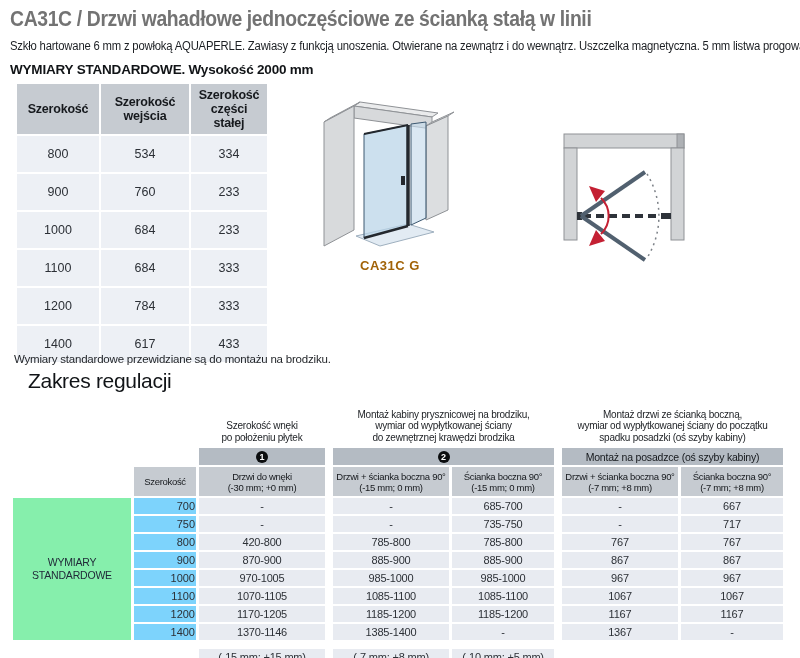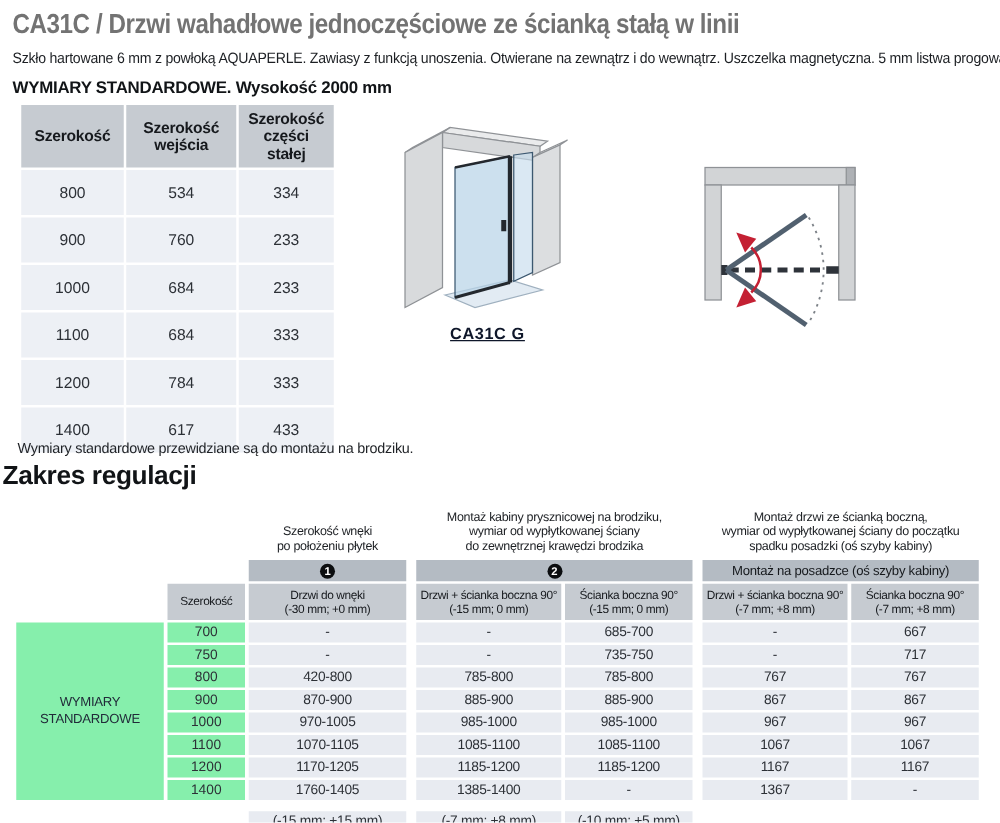--- a/index.html
+++ b/index.html
@@ -12,36 +12,36 @@
   .abs{position:absolute;}
   .pre{white-space:pre-line;}
   .squeeze{display:inline-block;transform:scaleX(.88);transform-origin:0 50%;}
   .squeeze2{display:inline-block;transform:scaleX(.94);transform-origin:0 50%;}
 
   
   .page-title{left:10px;top:6px;font-size:22px;font-weight:700;letter-spacing:-0.4px;white-space:nowrap;color:#737373;}
   .page-subtitle{left:10px;top:39px;font-size:12px;letter-spacing:-0.2px;white-space:nowrap;color:#1c1f23;}
   .sec-heading{left:10px;top:62px;font-size:13.5px;font-weight:700;letter-spacing:-0.2px;color:#111417;}
   .note-red{left:14px;top:353px;font-size:11.5px;font-weight:400;letter-spacing:-0.2px;}
-  .sec2-heading{left:2px;top:369px;font-size:21px;font-weight:700;letter-spacing:-0.3px;color:#111417;}
+  .sec2-heading{left:28px;top:369px;font-size:21px;font-weight:400;letter-spacing:-0.3px;color:#111417;}
 
   
   .dim-table{left:15px;top:82px;border-collapse:separate;border-spacing:2px;}
   .dim-table th{
     width:78px;height:48px;background:#c6cbd1;font-size:12.5px;font-weight:700;
     line-height:14px;text-align:center;vertical-align:middle;color:#16191d;letter-spacing:-0.2px;
   }
   .dim-table th.c1{width:80px;} .dim-table th.c2{width:86px;} .dim-table th.c3{width:74px;}
   .dim-table td{
     height:34px;background:#edf0f5;font-size:12.5px;text-align:center;vertical-align:middle;color:#2c3036;
   }
 
   
   .iso-wrap{left:305px;top:92px;width:170px;text-align:center;}
-  .iso-label{font-size:13px;font-weight:700;color:#0f172a;letter-spacing:0.5px;margin-top:2px;text-decoration:underline;}
+  .iso-label{font-size:13px;font-weight:700;color:#a16207;letter-spacing:0.5px;margin-top:2px;}
   .plan-wrap{left:558px;top:128px;width:150px;}
 
   
   .reg-table{left:10px;top:400px;border-collapse:separate;border-spacing:3px 2px;table-layout:fixed;}
   .reg-table td{overflow:hidden;}
   .blank{background:transparent;}
   .group-hdr{
     background:transparent;font-size:10px;line-height:11.5px;letter-spacing:-0.25px;
     text-align:center;vertical-align:bottom;padding-bottom:3px;color:#1c1f23;height:40px;
   }
@@ -55,21 +55,21 @@
   }
   .subhdr{
     background:#c6cbd1;height:27px;font-size:9.5px;line-height:11px;letter-spacing:-0.3px;
     text-align:center;vertical-align:middle;color:#15181c;
   }
   .data-cell{
     background:#e8ebf1;height:14px;font-size:11px;line-height:14px;letter-spacing:-0.2px;
     text-align:center;vertical-align:middle;color:#2c3036;
   }
   .szer-cell{
-    background:#86efac;height:14px;font-size:11px;text-align:center;vertical-align:middle;color:#2c3036;
+    background:#7dd3fc;height:14px;font-size:11px;text-align:right;vertical-align:middle;color:#2c3036;
   }
   .rowlabel{
     background:#86efac;text-align:center;vertical-align:middle;
     font-size:10.5px;line-height:13px;letter-spacing:-0.2px;color:#212b39;
   }
   .spacer-cell{background:transparent;}
   .gap-row td{height:3px;background:transparent;}
 </style>
 </head>
 <body>
@@ -303,21 +303,21 @@
         <td class="data-cell">1170-1205</td>
         <td class="spacer-cell"></td>
         <td class="data-cell">1185-1200</td>
         <td class="data-cell">1185-1200</td>
         <td class="spacer-cell"></td>
         <td class="data-cell">1167</td>
         <td class="data-cell">1167</td>
       </tr>
       <tr>
         <td class="szer-cell">1400</td>
-        <td class="data-cell">1760-1405</td>
+        <td class="data-cell">1370-1146</td>
         <td class="spacer-cell"></td>
         <td class="data-cell">1385-1400</td>
         <td class="data-cell">-</td>
         <td class="spacer-cell"></td>
         <td class="data-cell">1367</td>
         <td class="data-cell">-</td>
       </tr>
     </tbody>
   <tbody>
     <tr class="gap-row">

